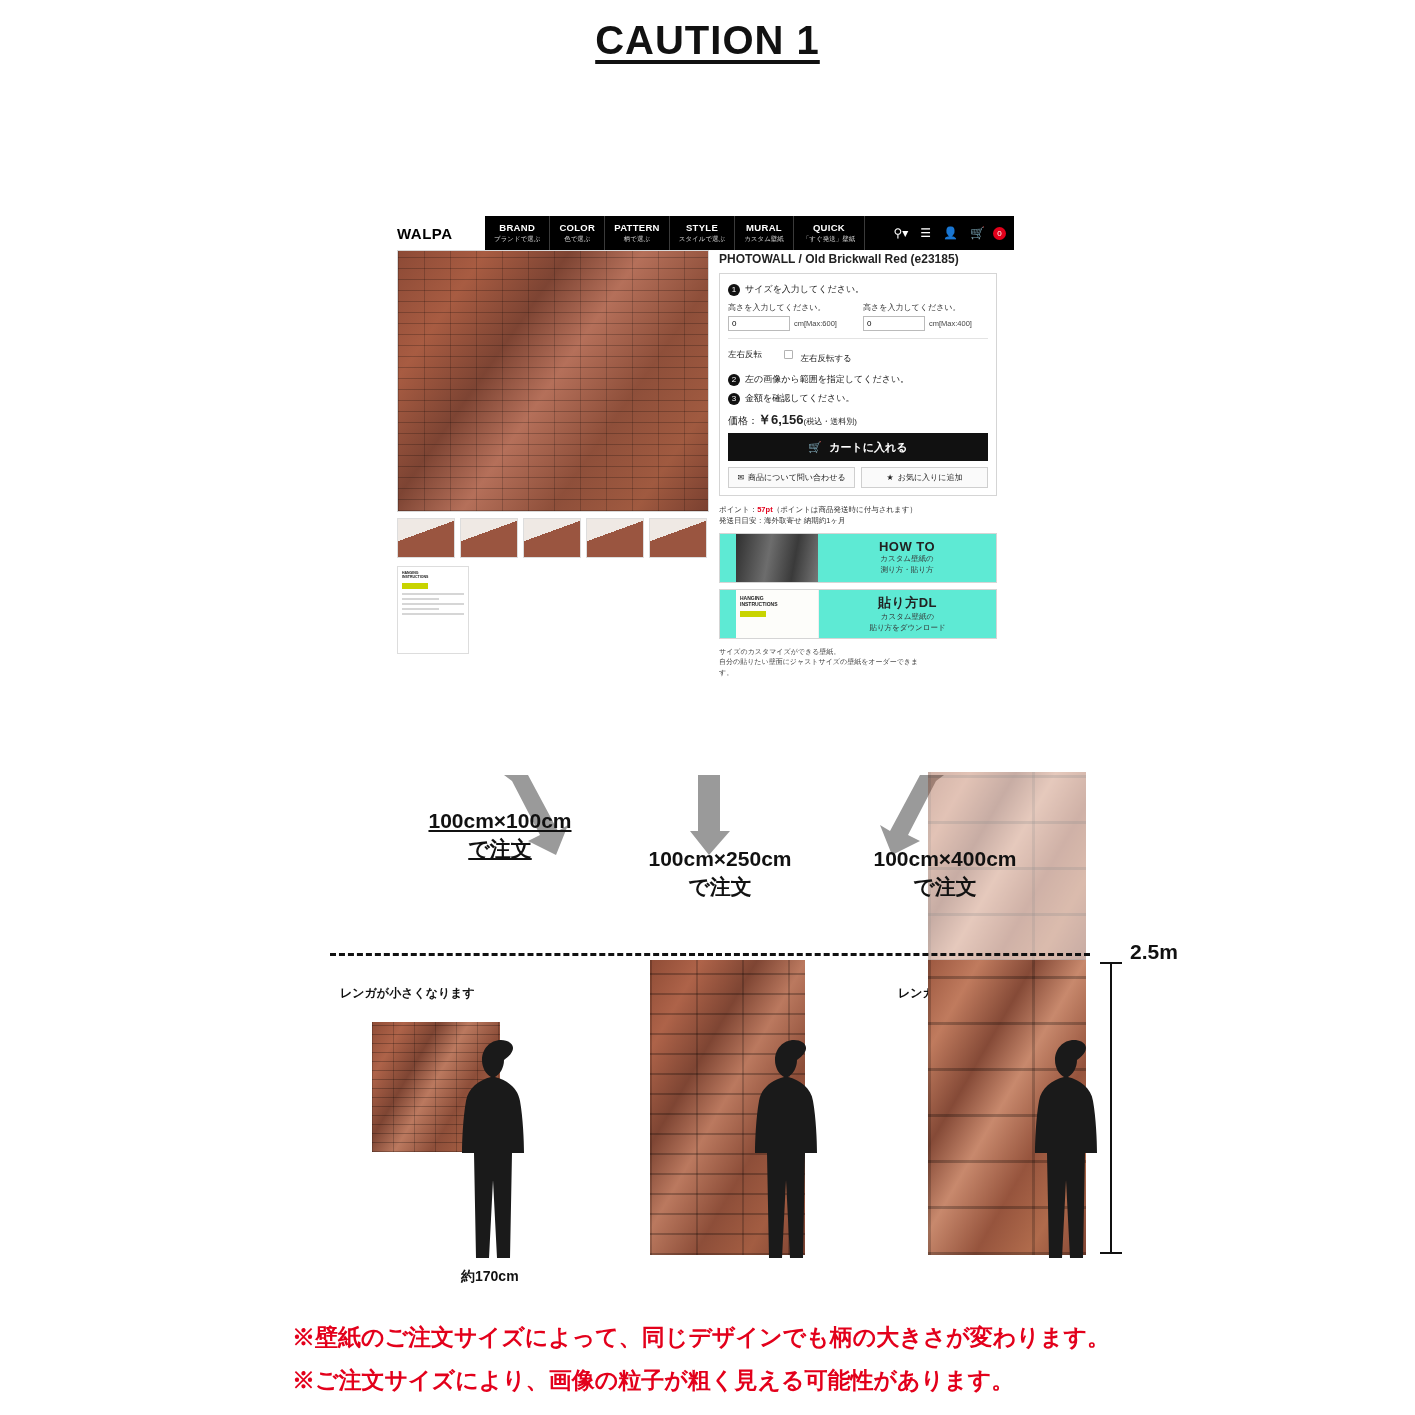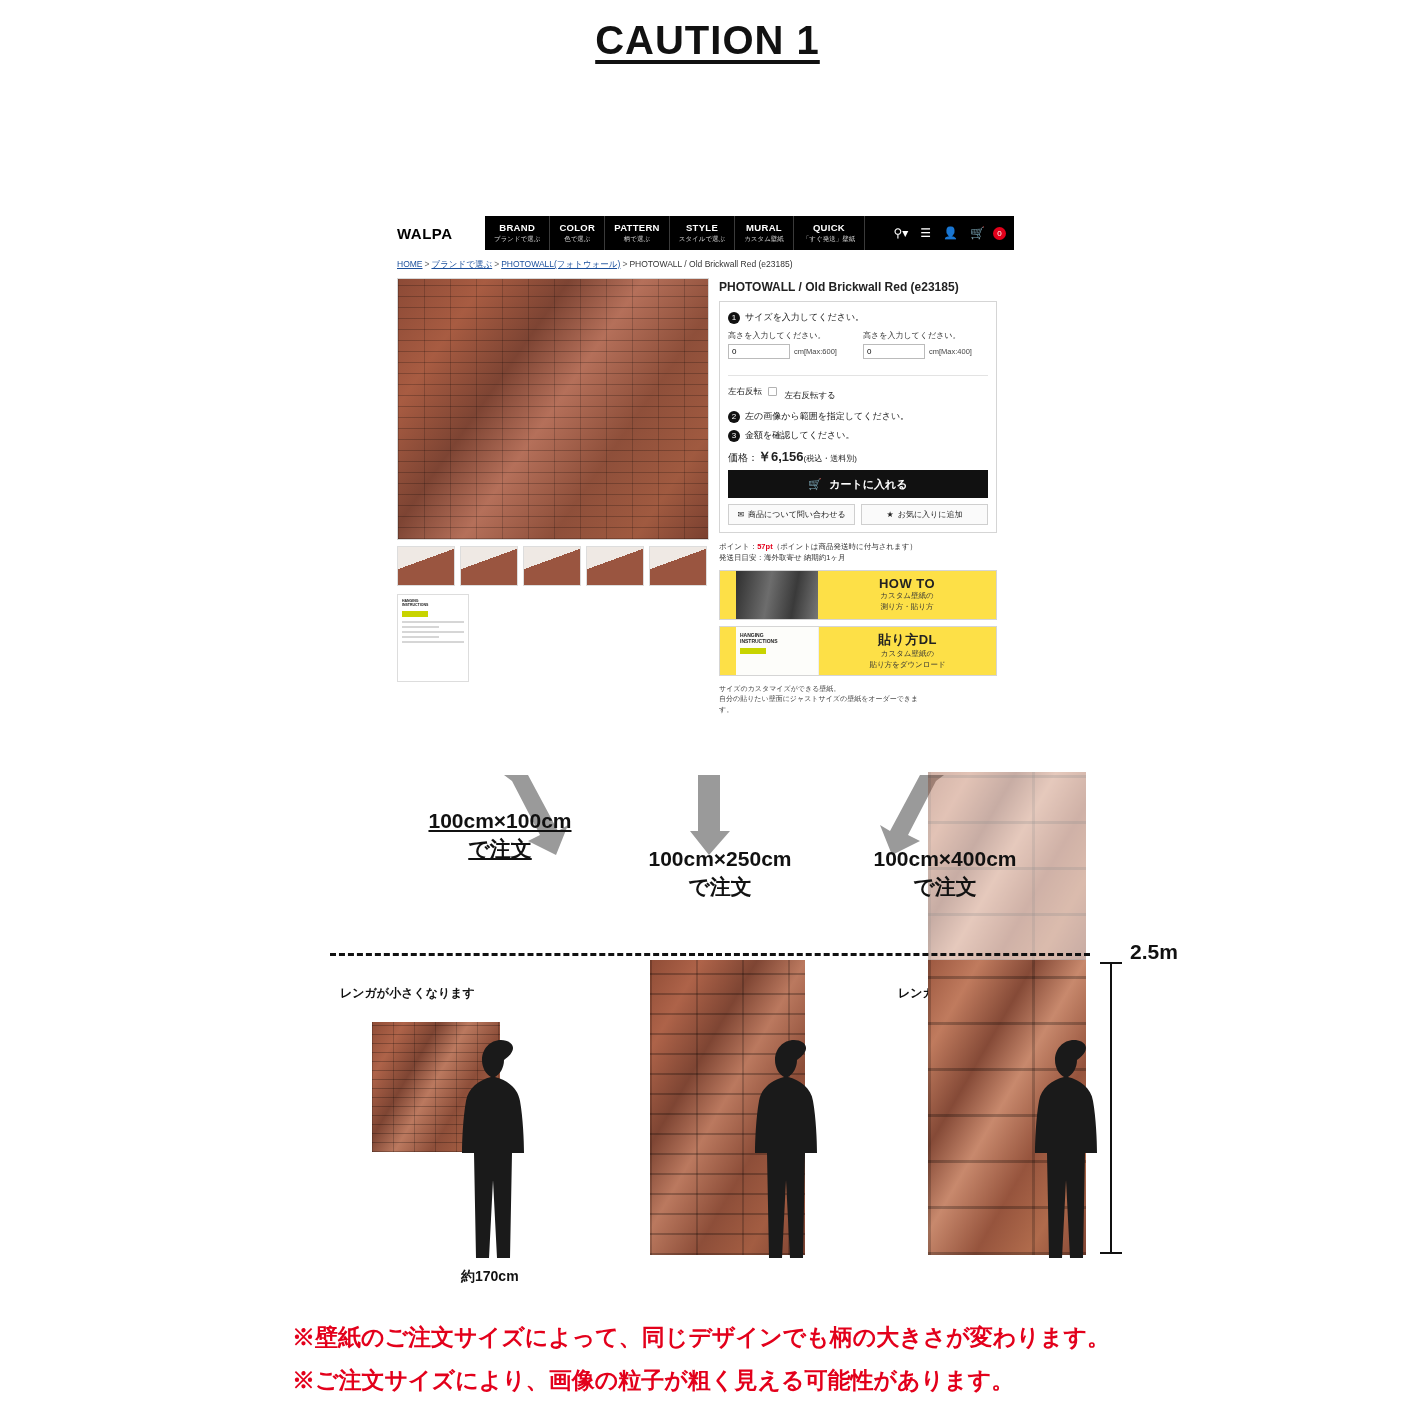--- a/index.html
+++ b/index.html
@@ -88,37 +88,37 @@
   .field{flex:1;}
   .field-label{font-size:8px;color:#333;margin-bottom:3px;}
   .field-input{
     display:flex;align-items:center;gap:4px;
   }
   .field-input input{
     width:62px;height:15px;border:1px solid #bbb;font-size:8px;padding:0 3px;
     box-sizing:border-box;
   }
   .unit{font-size:7.5px;color:#444;}
-  .flip-row{display:flex;align-items:center;gap:0;margin-top:16px;border-top:1px solid #e3e3e3;padding-top:6px;font-size:8.5px;}
+  .flip-row{display:flex;align-items:center;gap:16px;margin-top:7px;border-top:1px solid #e3e3e3;padding-top:6px;font-size:8.5px;}
   .price{font-size:10px;margin:6px 0 4px;}
   .price b{font-size:13px;text-align:center;}
   .price .tax{font-size:8px;}
   .cart-btn{
     background:#111;color:#fff;height:28px;display:flex;align-items:center;
     justify-content:center;gap:7px;font-size:11px;font-weight:bold;margin-top:3px;
   }
   .sub-btns{display:flex;gap:6px;margin-top:6px;}
   .sub-btn{
     flex:1;border:1px solid #cfcfcf;height:19px;display:flex;align-items:center;
     justify-content:center;gap:4px;font-size:8px;background:#fafafa;
   }
   .points{font-size:7.5px;color:#333;margin-top:8px;line-height:1.5;}
   .points .pt{color:#e3001b;font-weight:bold;}
   .promo{
-    display:flex;border:1px solid #d5d5d5;margin-top:6px;height:48px;background:#fde047;padding-left:16px;
+    display:flex;border:1px solid #d5d5d5;margin-top:6px;height:48px;background:#5eead4;padding-left:16px;
   }
   .promo-img{
     width:82px;
     background:linear-gradient(100deg,#2f2f2f,#6d6d6d 40%,#3a3a3a 70%,#777 100%);
   }
   .promo-img.doc{background:#fdfdfa;border-right:1px solid #eee;}
   .promo-txt{flex:1;display:flex;flex-direction:column;align-items:center;justify-content:center;}
   .promo-t{font-size:13px;font-weight:bold;letter-spacing:.5px;}
   .promo-s{font-size:7.5px;color:#333;line-height:1.45;text-align:center;}
   .footnote{font-size:7px;color:#444;margin-top:8px;line-height:1.5;}
@@ -207,23 +207,20 @@
 
     <div class="nav-right">
       <span class="nav-icon">⚲▾</span>
       <span class="nav-icon">☰</span>
       <span class="nav-icon">👤</span>
       <span class="nav-icon">🛒</span>
       <span class="cart-badge">0</span>
     </div>
   </div>
 
-  <div class="crumb">
-    <a>HOME</a><span class="sep">&gt;</span><a>ブランドで選ぶ</a><span class="sep">&gt;</span><a>PHOTOWALL(フォトウォール)</a><span class="sep">&gt;</span><span>PHOTOWALL / Old Brickwall Red (e23185)</span>
-  </div>
 
   <div class="body-row">
     <div class="left-col">
       <div class="hero"></div>
       <div class="thumbs">
         <div class="thumb"></div>
         <div class="thumb"></div>
         <div class="thumb"></div>
         <div class="thumb"></div>
         <div class="thumb"></div>

